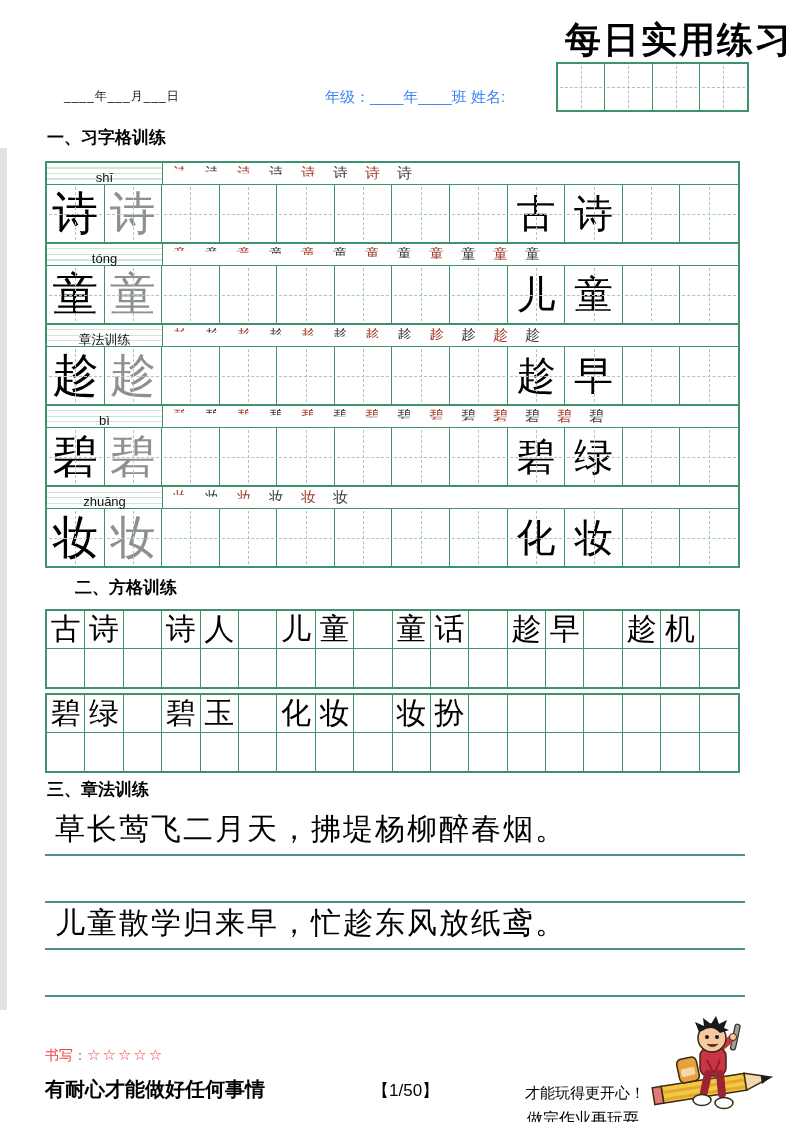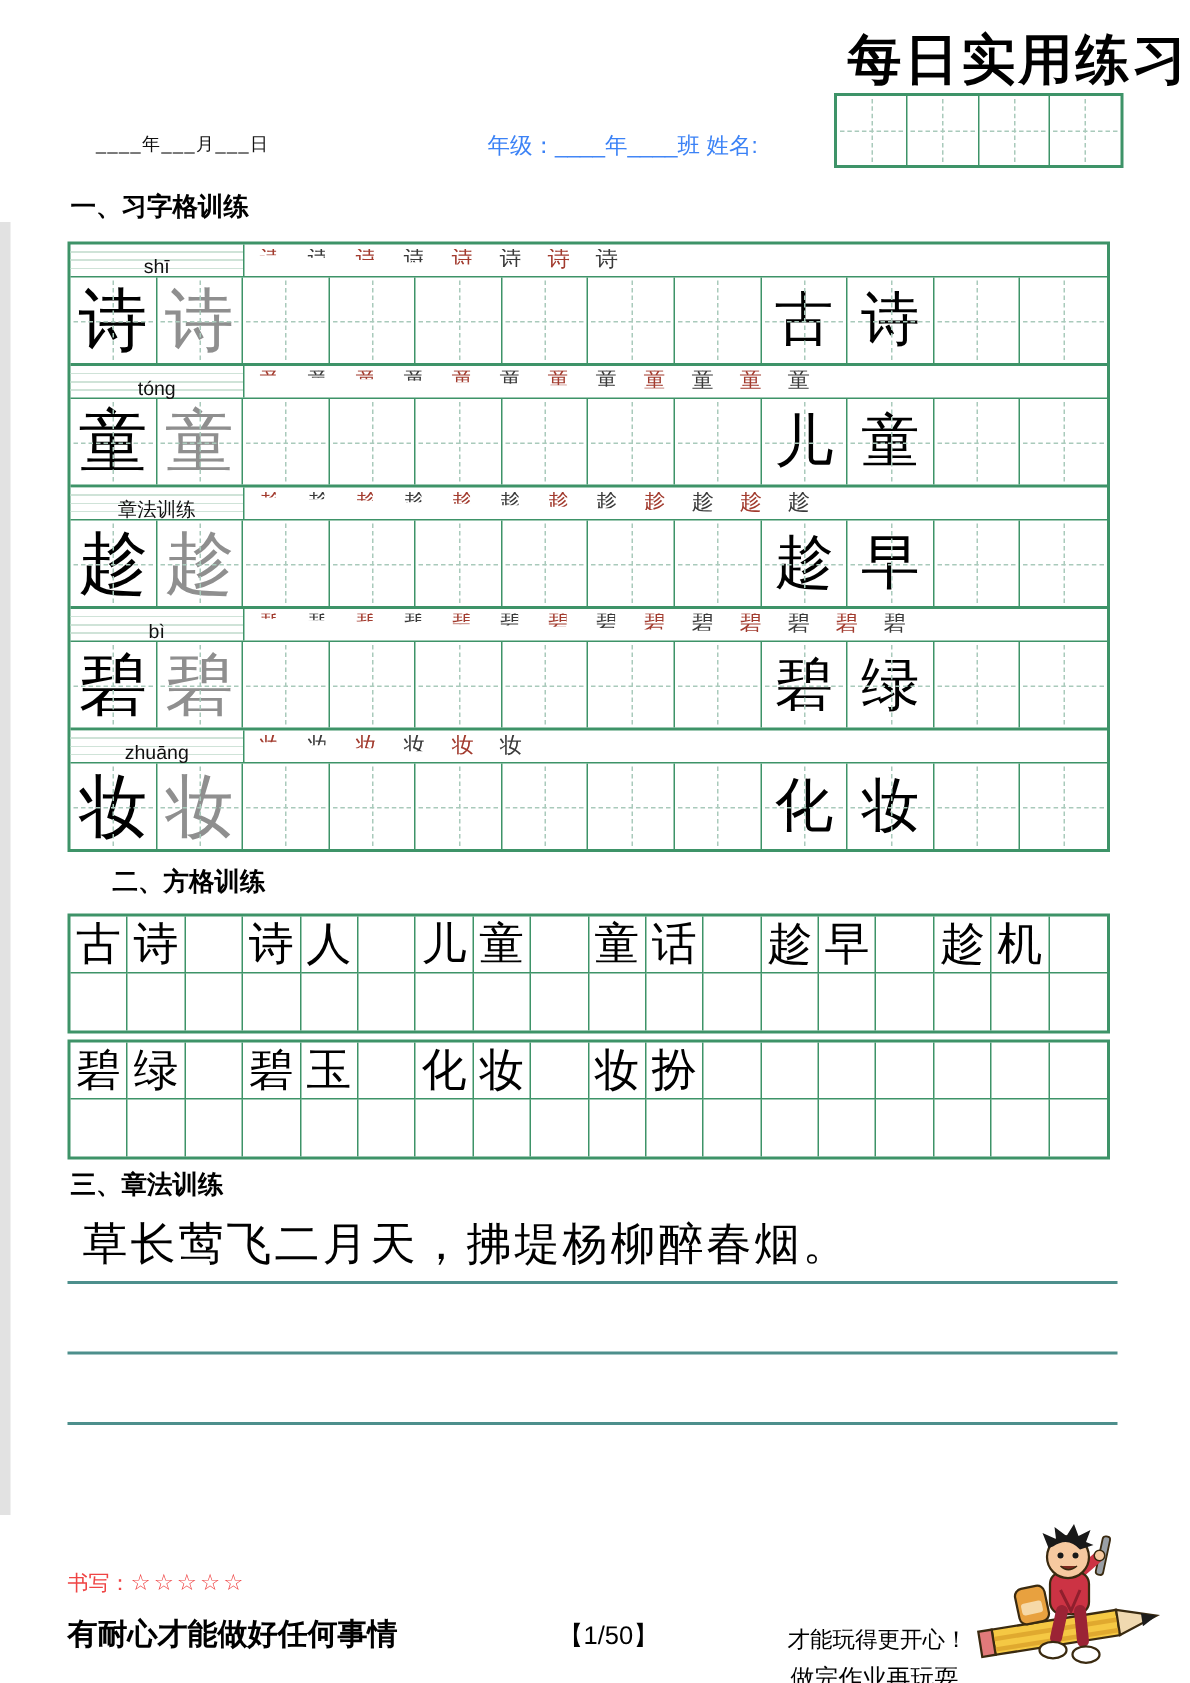--- a/index.html
+++ b/index.html
@@ -365,20 +365,23 @@
       </div>
     </div>
 
   <div class="sec-heading" style="left:47px;top:778px;">三、章法训练</div>
 
   <div class="comp" id="compLines">
       <div class="comp-row">
         <div class="comp-text">草长莺飞二月天，拂堤杨柳醉春烟。</div>
       </div>
       <div class="comp-row"></div>
+      <div class="comp-row">
+        <div class="comp-text">儿童散学归来早，忙趁东风放纸鸢。</div>
+      </div>
       <div class="comp-row"></div>
     </div>
 
   <div class="rating">
     <span>书写：</span><span class="stars">☆☆☆☆☆</span>
   </div>
   <div class="motto">有耐心才能做好任何事情</div>
   <div class="page-num">【1/50】</div>
   <div class="mascot-t1">做完作业再玩耍，</div>
   <div class="mascot-t2">才能玩得更开心！</div>

